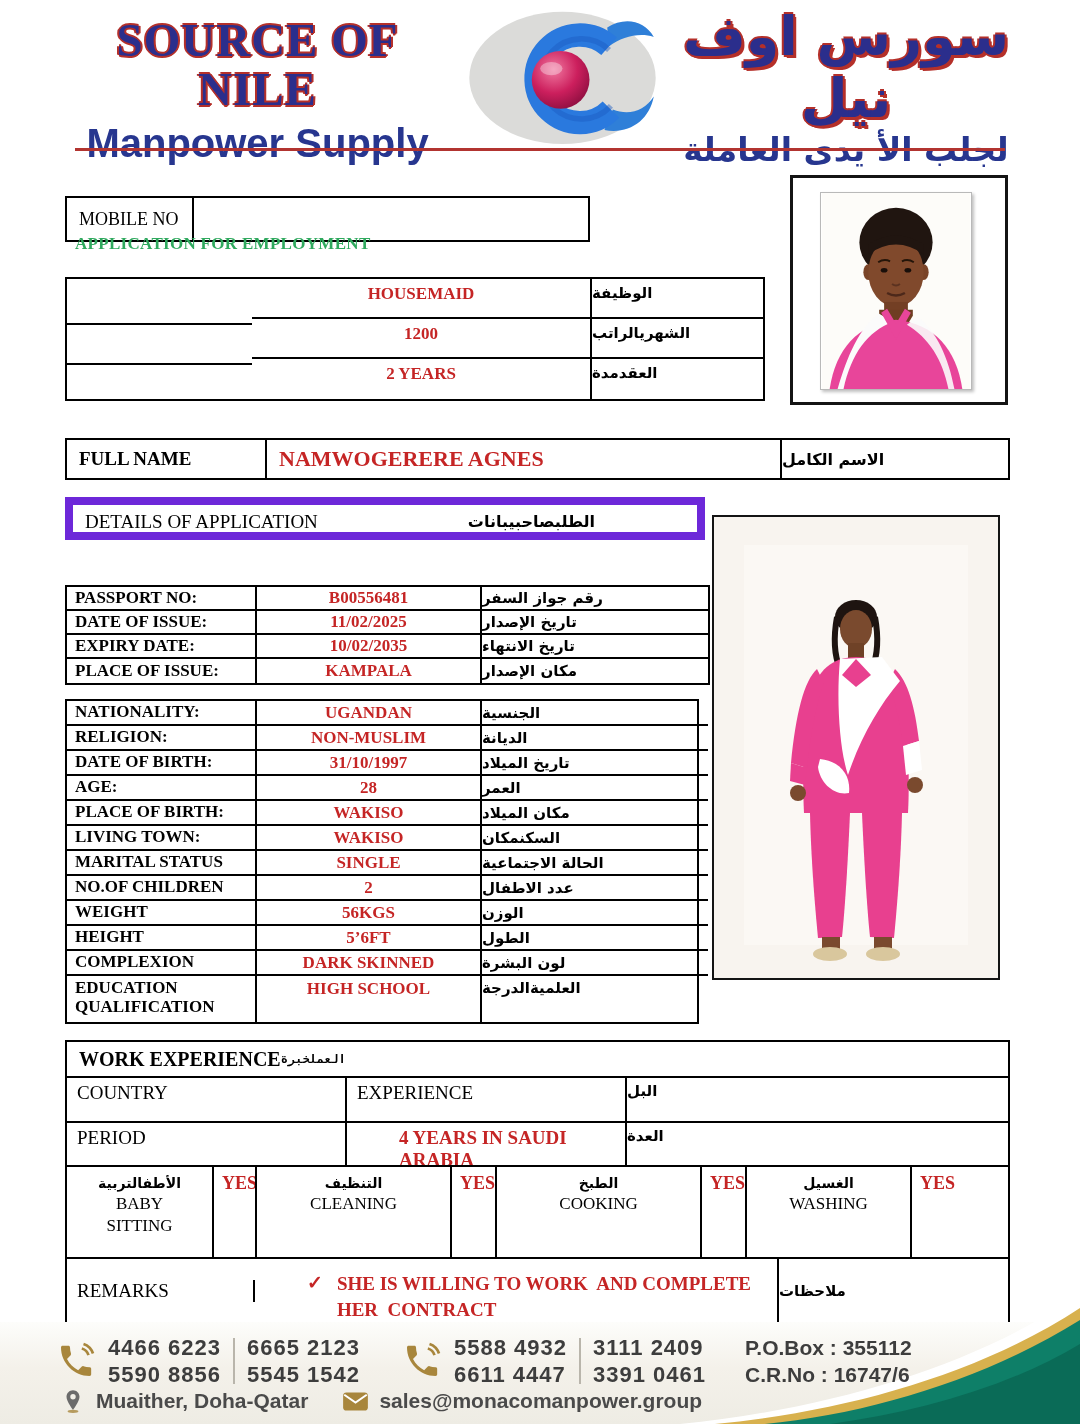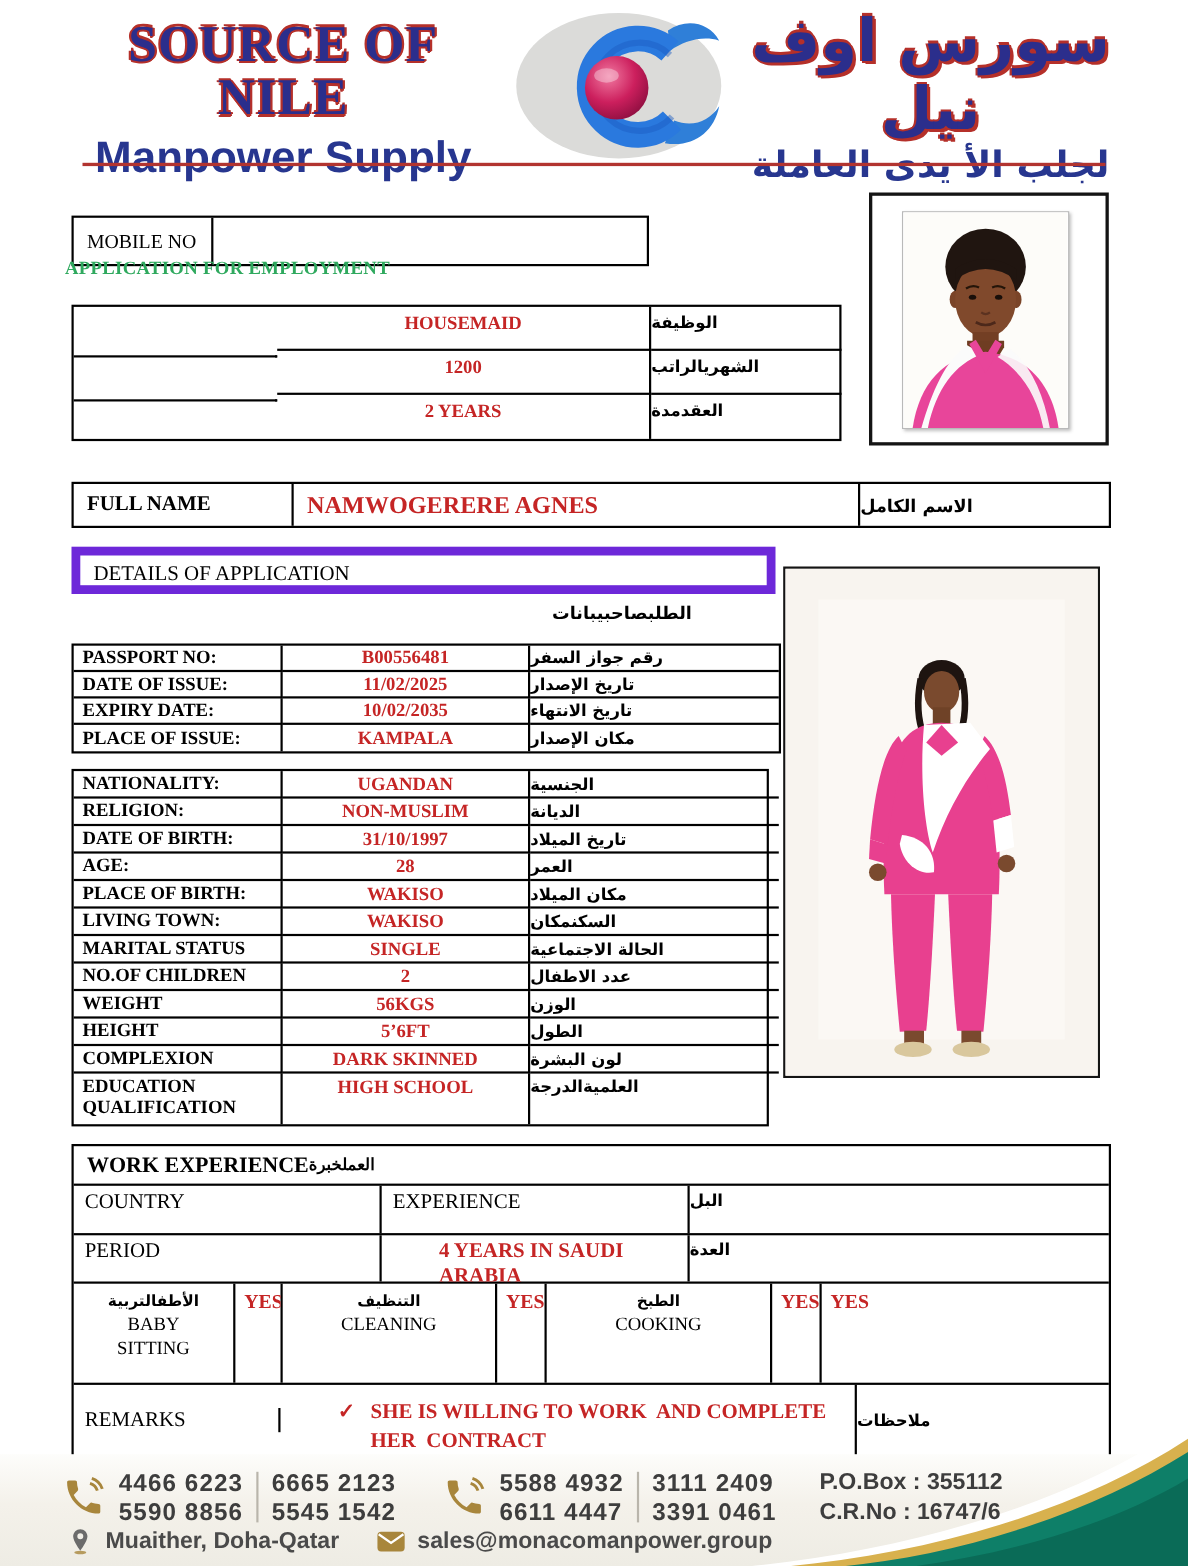--- a/index.html
+++ b/index.html
@@ -31,52 +31,52 @@
   .val{color:#c52525;font-weight:bold;justify-content:center;text-align:center;font-size:17px;}
   .ara{justify-content:flex-end;padding-right:8px;font-family:"DejaVu Sans",sans-serif;
        font-weight:bold;font-size:15px;direction:rtl;}
 
   
   .mobile-box{left:65px;top:196px;width:525px;height:46px;border:2px solid #000;display:flex;}
   .mobile-lbl{width:127px;border-right:2px solid #000;display:flex;align-items:center;
               padding-left:12px;font-size:18px;box-sizing:border-box;}
   .mobile-val{flex:1;}
 
-  .green-title{left:59px;top:234px;font-size:17px;font-weight:bold;color:#2fa95e;letter-spacing:.3px;}
+  .green-title{left:75px;top:234px;font-size:17px;font-weight:bold;color:#2fa95e;letter-spacing:.3px;}
 
   .t-job{left:65px;top:277px;width:700px;grid-template-columns:185px 340px 173px;grid-template-rows:repeat(3,40px);}
   .t-job .val,.t-job .ara{align-items:flex-start;padding-top:5px;}
 
   
   .photo1-frame{left:790px;top:175px;width:218px;height:230px;border:3px solid #141414;background:#fff;}
   .photo1{left:27px;top:14px;width:152px;height:198px;border:1px solid #b9b9b9;box-shadow:2px 2px 3px rgba(0,0,0,.25);}
 
   .t-name{left:65px;top:438px;width:945px;grid-template-columns:200px 515px 228px;grid-template-rows:38px;}
   .t-name .lblb{font-size:19px;padding-left:12px;}
   .t-name .val{font-size:22px;justify-content:flex-start;padding-left:12px;}
   .t-name .ara{font-size:16px;padding-right:10px;}
 
   .details-box{left:65px;top:497px;width:640px;height:43px;border:8px solid #6d28d9;display:flex;align-items:flex-start;}
   .details-lbl{font-size:19px;padding:6px 0 0 12px;}
-  .details-ar{position:absolute;right:68px;top:7px;font-family:"DejaVu Sans",sans-serif;font-weight:bold;
-              font-size:16px;direction:rtl;margin-top:36px;}
+  .details-ar{position:absolute;right:102px;top:7px;font-family:"DejaVu Sans",sans-serif;font-weight:bold;
+              font-size:16px;direction:rtl;}
 
   
   .photo2-frame{left:712px;top:515px;width:288px;height:465px;border:2px solid #141414;background:#f9f6f2;}
 
   .t-pass{left:65px;top:585px;width:645px;grid-template-columns:190px 225px 226px;grid-template-rows:repeat(4,24px);}
   .t-bio{left:65px;top:699px;width:634px;grid-template-columns:190px 225px 226px;grid-template-rows:repeat(11,25px) 46px;}
   .t-pass .val,.t-bio .val{font-size:17px;}
   .t-pass .ara,.t-bio .ara{font-size:15px;}
 
   
   .work-box{left:65px;top:1040px;width:945px;border:2px solid #000;}
   .work-title{height:36px;border-bottom:2px solid #000;display:flex;align-items:center;padding-left:12px;box-sizing:border-box;}
   .work-title .en{font-weight:bold;font-size:20px;}
-  .work-title .arj{font-family:Liberation Serif, serif;font-weight:bold;font-size:15px;direction:rtl;}
+  .work-title .arj{font-family:Liberation Mono, monospace;font-weight:bold;font-size:12px;direction:rtl;}
   .sub{display:grid;border-bottom:2px solid #000;}
   .sub .cell{display:flex;border-right:2px solid #000;box-sizing:border-box;align-items:flex-start;padding-top:4px;overflow:hidden;}
   .sub .cell.nr{border-right:none;}
   .t-country,.t-period{grid-template-columns:280px 280px 381px;}
   .t-country{height:43px;}
   .t-period{height:42px;}
   .sub .slbl{padding-left:10px;font-size:19px;}
   .sub .sval{color:#c52525;font-weight:bold;font-size:19px;padding-left:24px;margin-left:28px;}
   .sub .sara{justify-content:flex-end;padding-right:8px;font-family:"DejaVu Sans",sans-serif;font-weight:bold;
              font-size:15px;direction:rtl;width:100%;}
@@ -302,20 +302,24 @@
       <div class="cell skill">
         <span class="skar">التنظيف</span>
         <span class="sken" style="max-width:160px;">CLEANING</span>
       </div>
       <div class="cell yes">YES</div>
       <div class="cell skill">
         <span class="skar">الطبخ</span>
         <span class="sken" style="max-width:160px;">COOKING</span>
       </div>
       <div class="cell yes">YES</div>
+      <div class="cell skill">
+        <span class="skar">الغسيل</span>
+        <span class="sken" style="max-width:160px;">WASHING</span>
+      </div>
       <div class="cell yes nr">YES</div>
     </div>
     <div class="sub t-remarks">
       <div class="cell slbl">REMARKS</div>
       <div class="cell">
         <div class="remarks-flex">
           <span>✓</span>
           <span class="txt">SHE IS WILLING TO WORK  AND COMPLETE HER  CONTRACT</span>
         </div>
       </div>

